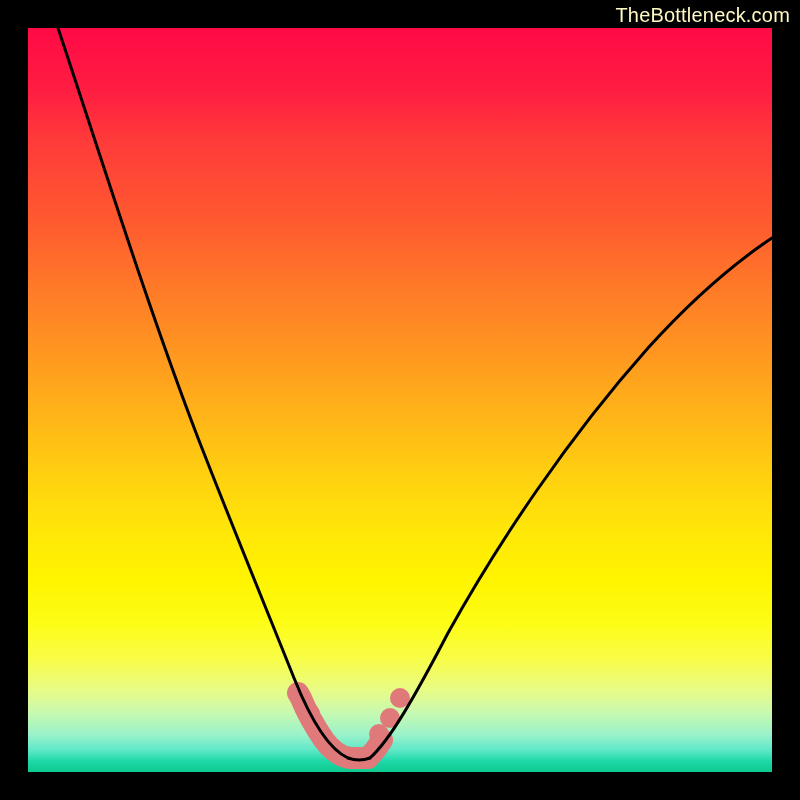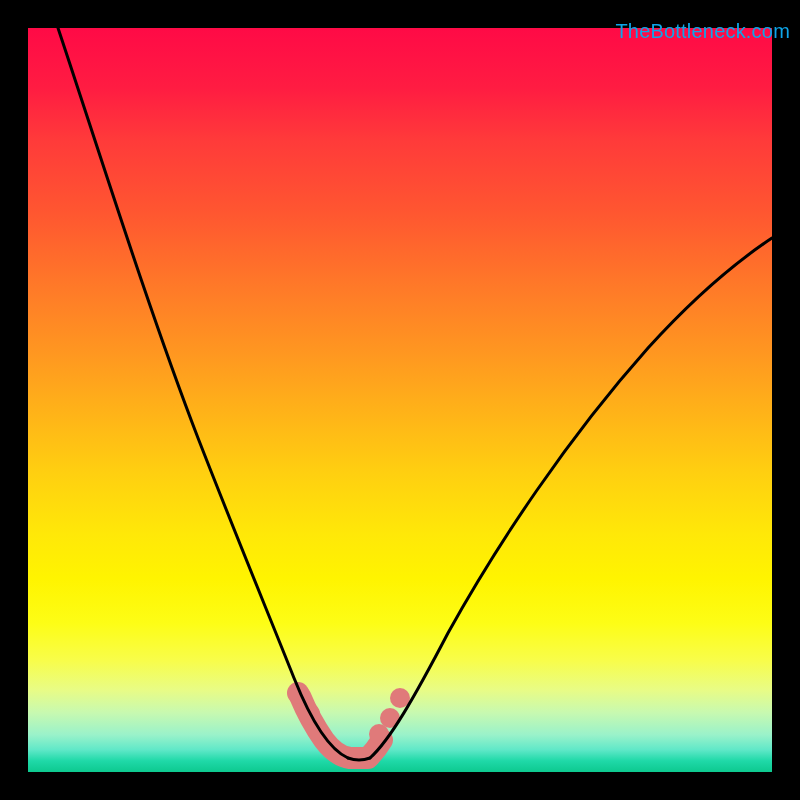--- a/index.html
+++ b/index.html
@@ -32,25 +32,25 @@
       #e8fc86 89%,
       #c8f9b0 92%,
       #9af2ca 95%,
       #60e8c8 97%,
       #1fd9a8 98.5%,
       #0dc98f 100%
     );
   }
   .watermark {
     position: absolute;
-    top: 20px;
+    top: 4px;
     right: 10px;
     font-family: Arial, Helvetica, sans-serif;
     font-size: 20px;
-    color: #0ea5e9;
+    color: #fef9c3;
     letter-spacing: 0.2px;
     font-weight: 500;
     margin-left: 36px;
   }
   svg.curves {
     position: absolute;
     top: 0; left: 0;
     width: 744px; height: 744px;
   }
   .curve {

